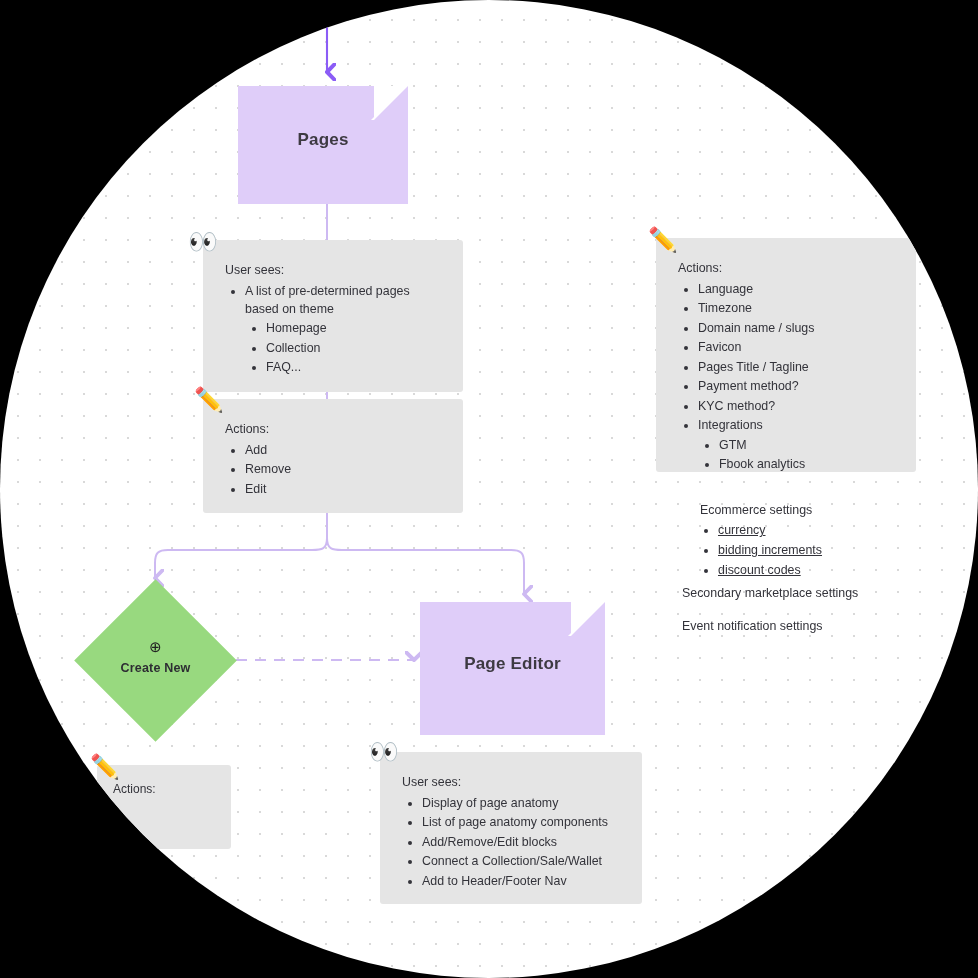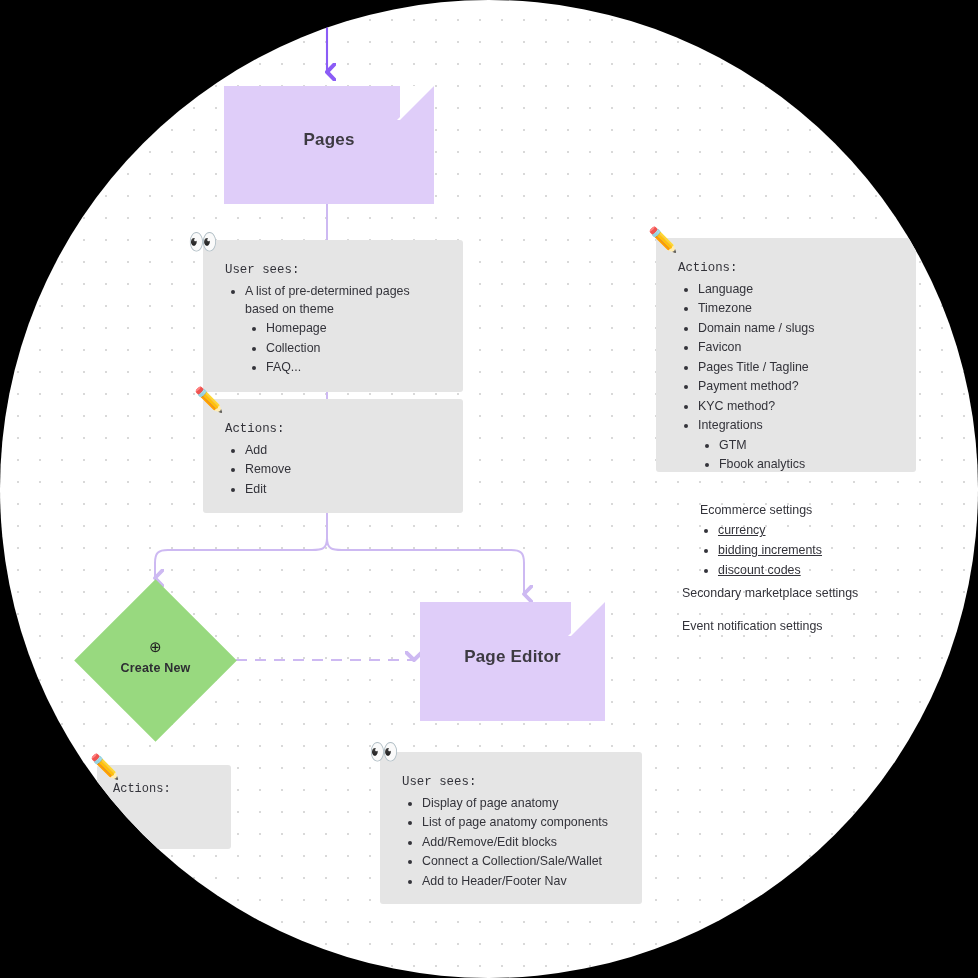--- a/index.html
+++ b/index.html
@@ -60,21 +60,21 @@
   }
   .plus-icon{display:block;font-size:15px;margin-bottom:3px;color:#222;font-weight:normal;}
 
   
   .note{
     background:#e5e5e5;border-radius:3px;
     padding:22px 20px 20px 22px;
     font-size:12.4px;color:#33333a;line-height:1.45;
     box-sizing:border-box;
   }
-  .note .hdr{margin:0 0 3px 0;font-family:Liberation Mono, monospace;}
+  .note .hdr{margin:0 0 3px 0;}
   .note ul{margin:2px;padding-left:18px;list-style:disc;}
   .note ul ul{padding-left:19px;margin-top:1px;}
   .note li{margin:1.5px 0;}
 
   
   .plaintext{
     font-size:12.4px;color:#33333a;line-height:1.5;
   }
   .plaintext ul{margin:1px 0 0 0;padding-left:18px;list-style:disc;text-decoration:underline;}
   .plaintext li{margin:1.5px 0;}
@@ -110,27 +110,27 @@
 
       <path d="M327,513 L327,538" fill="none" stroke="#cdb9f2" stroke-width="2"></path>
 
       <path d="M327,538 C327,549 322,550 312,550 L168,550 C158,550 155,553 155,563 L155,578" fill="none" stroke="#cdb9f2" stroke-width="2" marker-end="url(#ah-light)"></path>
 
       <path d="M327,538 C327,549 332,550 342,550 L511,550 C521,550 524,553 524,563 L524,594" fill="none" stroke="#cdb9f2" stroke-width="2" marker-end="url(#ah-light)"></path>
 
       <path d="M236,660 L414,660" fill="none" stroke="#cdb9f2" stroke-width="2.1" stroke-dasharray="11 8" marker-end="url(#ah-light)"></path>
     </svg>
 
-    <div class="node pagebox" style="left:224px;top:86px;width:210px;height:118px;">
+    <div class="node pagebox" style="left:238px;top:86px;width:170px;height:118px;">
       <div class="fold"></div>
       <span class="ttl">Pages</span>
     </div>
 
 
-    <div class="node pagebox" style="left:420px;top:602px;width:185px;height:119px;">
+    <div class="node pagebox" style="left:420px;top:602px;width:185px;height:133px;">
       <div class="fold"></div>
       <span class="ttl">Page Editor</span>
     </div>
 
     <div class="node diamond" style="left:98px;top:603px;width:115px;height:115px;"></div>
     <div class="diamond-label" style="left:95px;top:637px;width:121px;">
       <span class="plus-icon">⊕</span>
       <span>Create New</span>
     </div>
 

